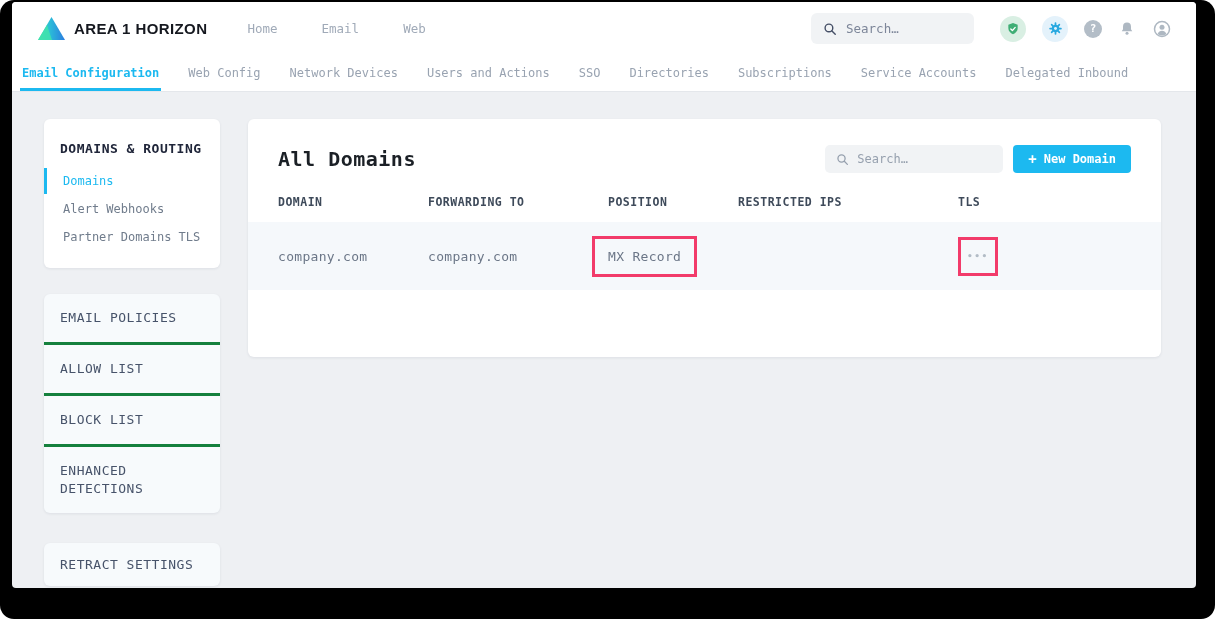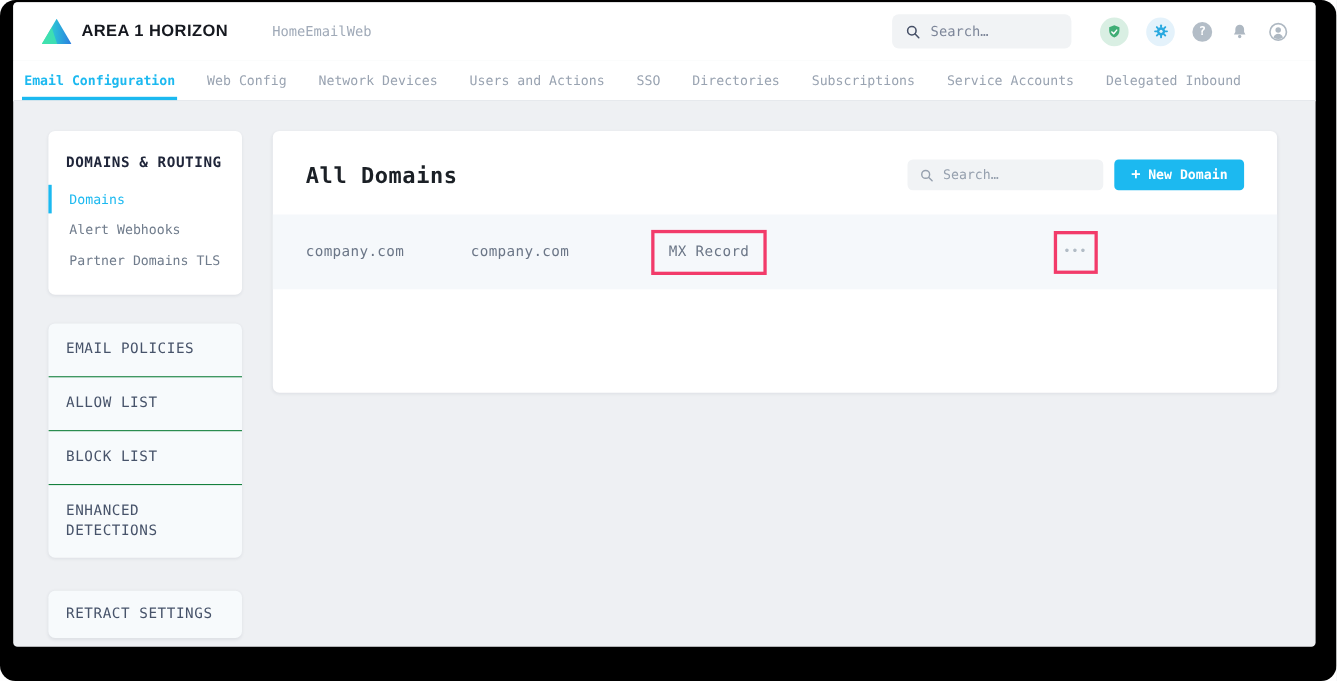--- a/index.html
+++ b/index.html
@@ -10,21 +10,21 @@
             border-radius:14px; overflow:hidden; }
   .app { position:absolute; left:12px; top:2px; width:1184px; height:586px;
          background:#eef0f3; border-radius:4px; overflow:hidden; }
 
   
   .topnav { height:53px; background:#fff; display:flex; align-items:center;
             padding:0 24px 0 26px; }
   .brand { display:flex; align-items:center; gap:9px; }
   .brand-text { font-family:"Liberation Sans","DejaVu Sans",sans-serif;
                 font-weight:bold; font-size:15px; letter-spacing:.4px; color:#15181f; }
-  .nav-links { display:flex; margin-left:40px; }
+  .nav-links { display:flex; gap:44px; margin-left:40px; }
   .nav-link { font-size:12.5px; color:#a0aab8; cursor:pointer; }
   .nav-search { margin-left:auto; width:163px; height:31px; background:#f1f3f5;
                 border-radius:6px; display:flex; align-items:center; gap:9px;
                 padding:0 12px; }
   .nav-search input { border:0; outline:0; background:transparent; width:100%;
                       font:12.5px "DejaVu Sans Mono",monospace; color:#454f66; }
   .nav-search input::placeholder { color:#7d8699; }
   .icon-row { display:flex; align-items:center; gap:16px; margin-left:26px; }
   .badge { width:26px; height:26px; border-radius:50%; display:flex;
            align-items:center; justify-content:center; cursor:pointer; }
@@ -55,21 +55,21 @@
   .side-card1 { padding:14px 0 16px; }
   .side-heading { font-size:13px; font-weight:bold; color:#20263a;
                   letter-spacing:.5px; padding:8px 16px 12px; }
   .side-item { padding:6px 16px; font-size:12px; color:#707c8c; cursor:pointer;
                border-left:3px solid transparent; margin-bottom:2px; }
   .side-item.active { color:#1cb9f0; border-left-color:#1cb9f0; }
 
   .side-card2 { margin-top:26px; overflow:hidden; }
   .side-section { padding:15px 16px; font-size:13px; color:#47536a;
                   letter-spacing:.5px; line-height:18px; cursor:pointer;
-                  border-bottom:1px solid #15803d; }
+                  border-bottom:3px solid #15803d; }
   .side-section:last-child { border-bottom:0; }
 
   .side-card3 { margin-top:30px; padding:14px 16px; font-size:13px;
                 color:#47536a; letter-spacing:.5px; cursor:pointer; }
 
   
   .main-card { flex:1; margin-left:28px; background:#fff; border-radius:6px;
                box-shadow:0 1px 3px rgba(30,40,60,.08); min-height:238px;
                align-self:flex-start; width:913px; }
   .main-head { display:flex; align-items:center; padding:26px 30px 22px; }
@@ -232,20 +232,28 @@
               </svg>
             </span>
             <input placeholder="Search…" style="">
           </div>
           <button class="new-domain-btn">
             <span class="plus">+</span>
             <span>New Domain</span>
           </button>
         </div>
 
+        <div class="tgrid thead">
+          <span class="th">DOMAIN</span>
+          <span class="th">FORWARDING TO</span>
+          <span class="th">POSITION</span>
+          <span class="th">RESTRICTED IPS</span>
+          <span class="th">TLS</span>
+          <span class="th"></span>
+        </div>
 
         <div class="tgrid trow">
           <span class="td">company.com</span>
           <span class="td">company.com</span>
           <span class="td">
             <span class="annotation pos-annotation">
               <span>MX Record</span>
             </span>
           </span>
           <span class="td"></span>

